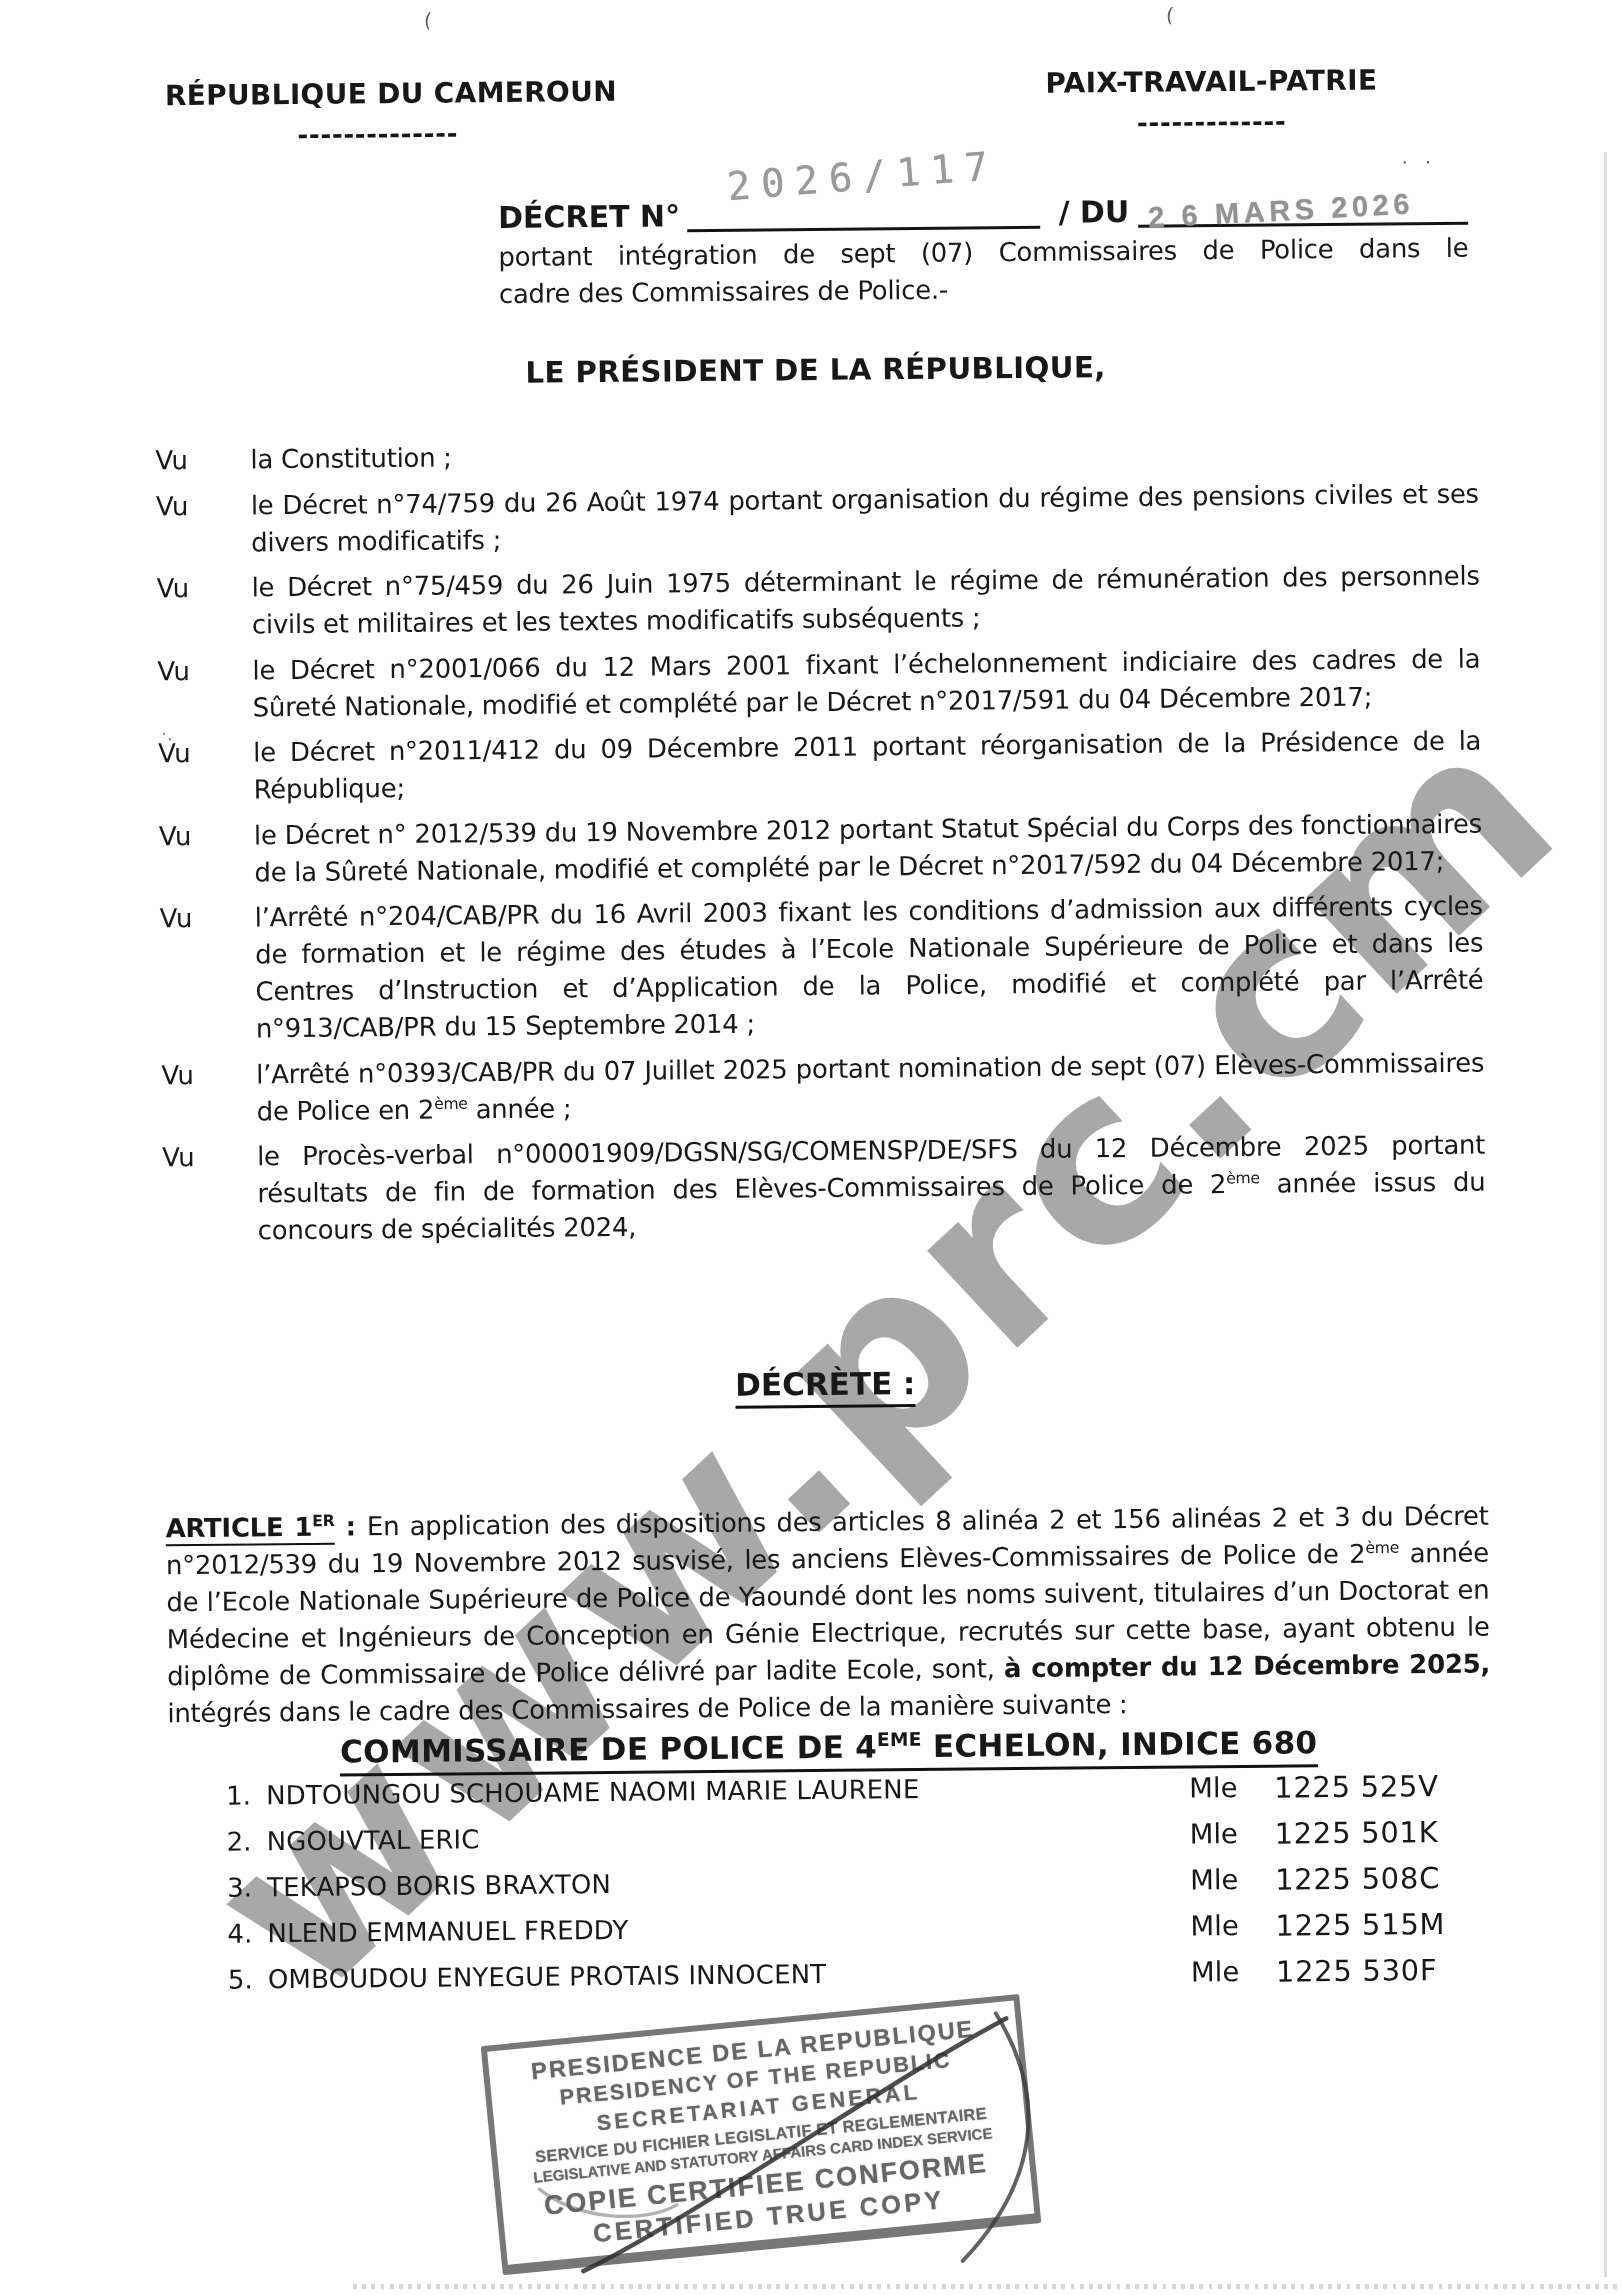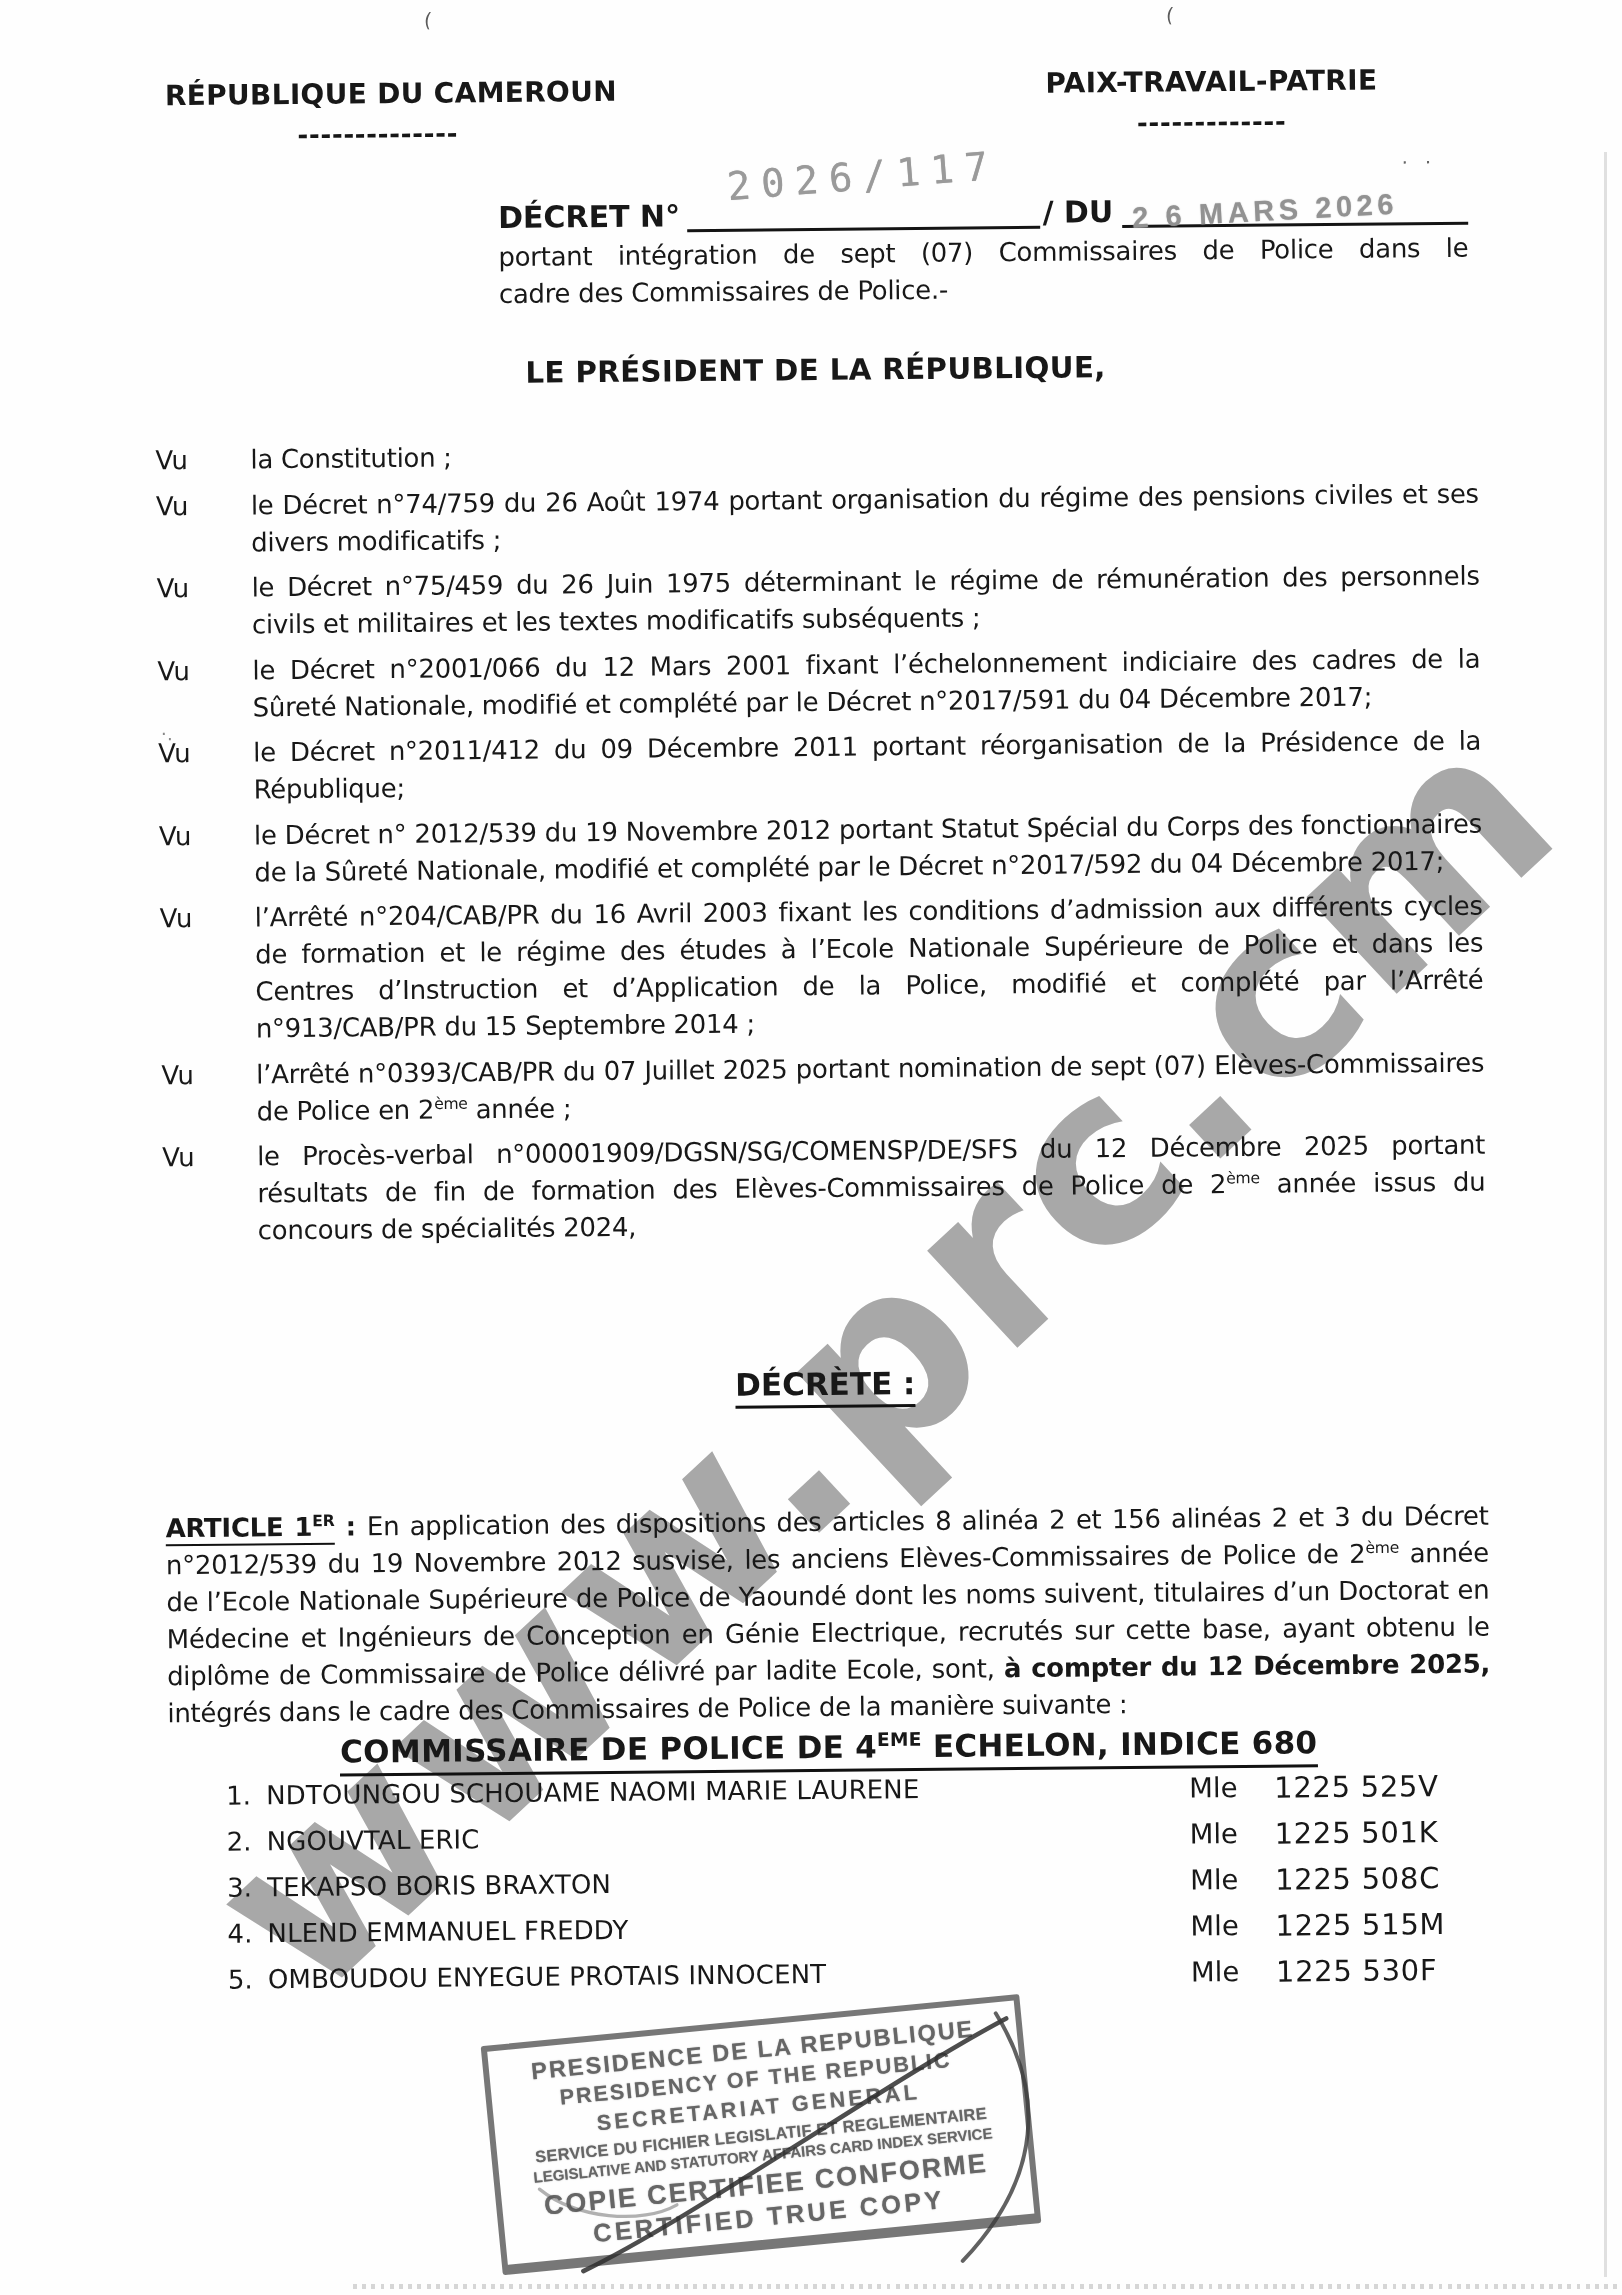--- a/index.html
+++ b/index.html
@@ -18,21 +18,21 @@
   .hdr-title{font-size:28px;letter-spacing:0.3px;white-space:nowrap;}
   .hdr-dashes{font-size:26px;letter-spacing:0.7px;margin-top:9.2px;font-weight:bold;color:#161616;}
 
   
   .decree-block{position:absolute;left:496px;top:185px;width:970px;}
   .decree-row{display:flex;align-items:flex-end;height:46px;}
   .decree-label,.decree-sep{font-weight:bold;font-size:30px;line-height:1;white-space:nowrap;padding-bottom:1.3px;}
   .uline{border-bottom:3.9px solid #141414;height:39px;position:relative;}
   .uline1{width:353px;margin-left:6.5px;}
   .uline2{flex:1;margin-left:9.2px;}
-  .decree-sep{margin-left:3px;}
+  .decree-sep{margin-left:19px;}
   .hand-number{
     position:absolute;left:50%;bottom:29px;transform:translateX(-50%) rotate(-4deg);
     font-family:"DejaVu Sans Mono", monospace;font-size:39px;font-weight:400;
     color:#9a9a9a;letter-spacing:10.5px;white-space:nowrap;text-shadow:0 0 0.7px #aaa;
   }
   .hand-date{
     position:absolute;left:9.2px;bottom:-3.9px;transform:rotate(-2.5deg);
     font-family:"Liberation Sans", sans-serif;font-size:29px;font-weight:bold;
     color:#929292;letter-spacing:4.6px;white-space:nowrap;text-shadow:0 0 1.3px #b5b5b5;
   }

